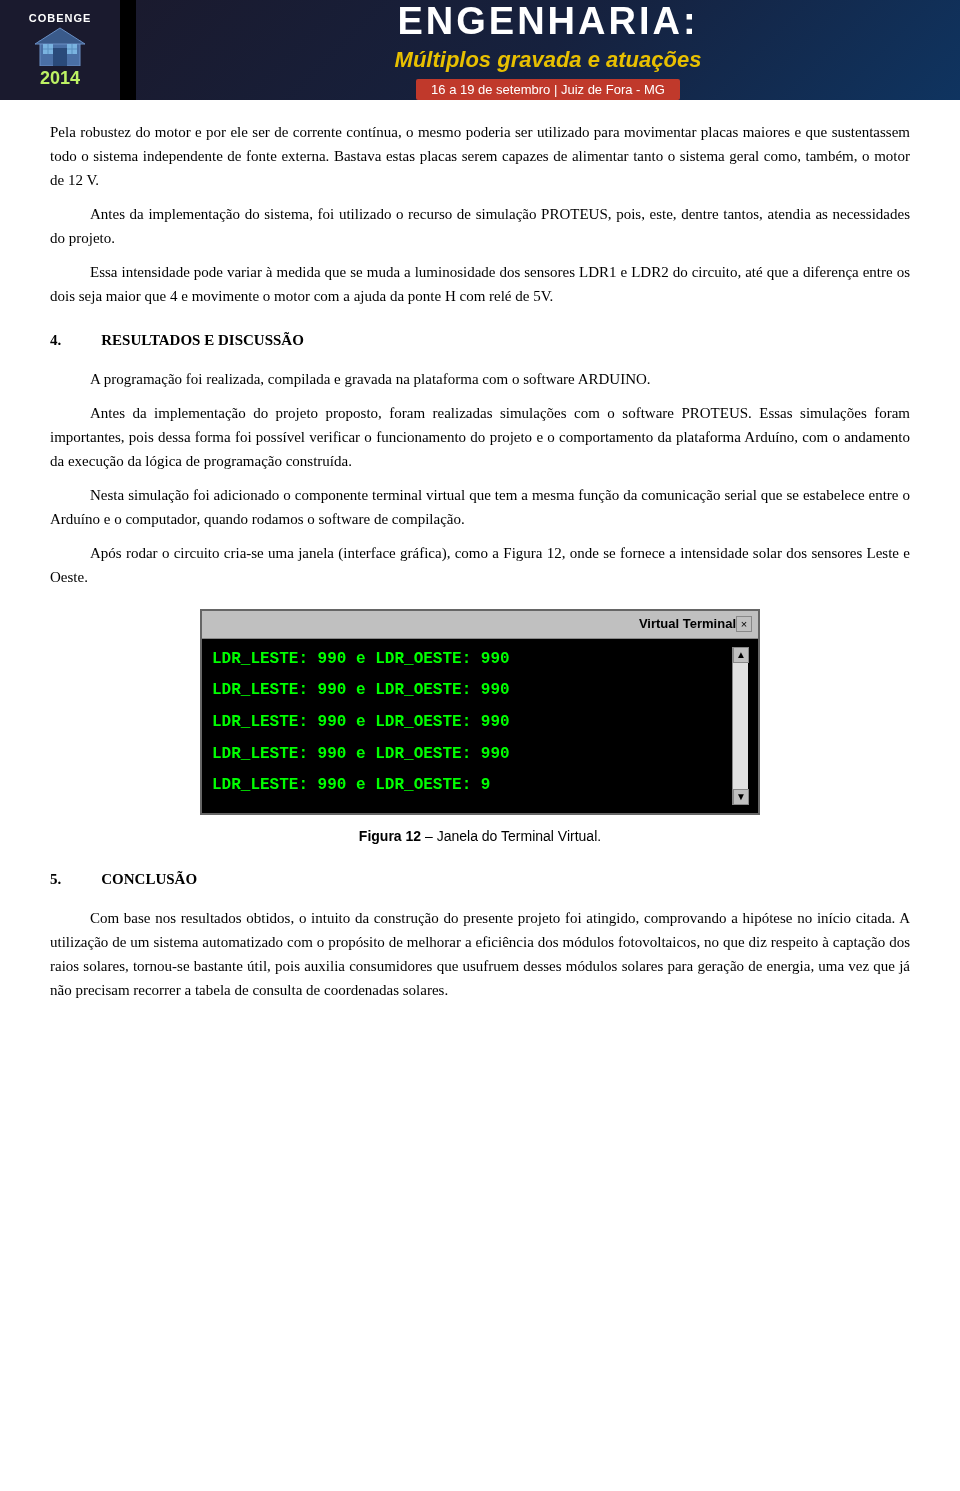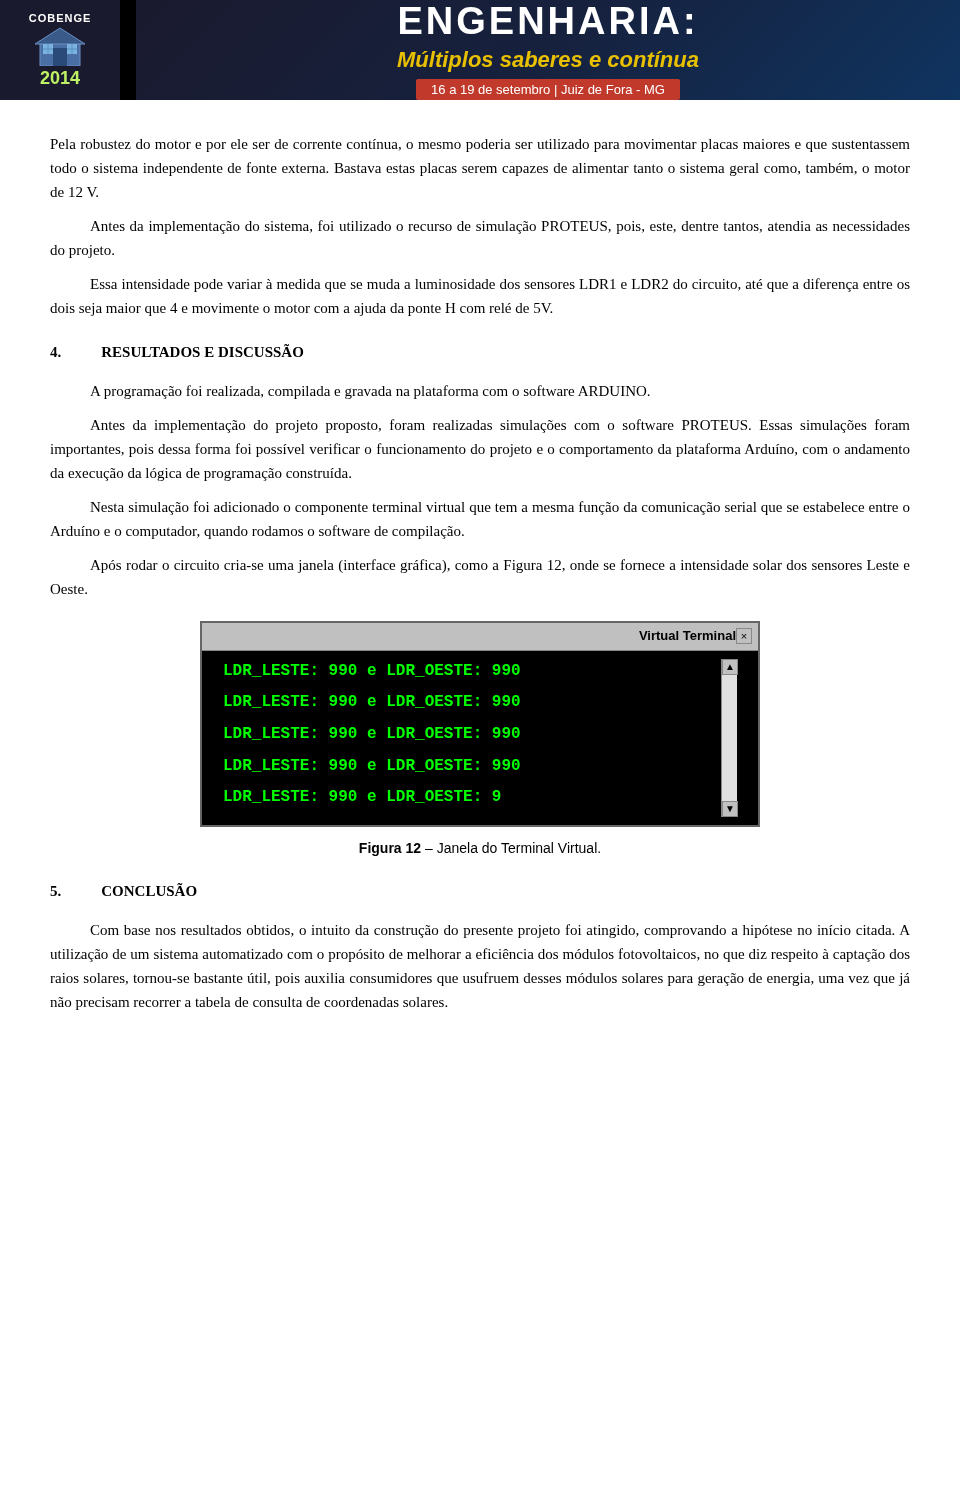--- a/index.html
+++ b/index.html
@@ -83,21 +83,20 @@
       padding: 3px 15px;
       margin-top: 6px;
       border-radius: 2px;
     }
 
     
     .content {
       padding: 20px 50px;
       line-height: 1.6;
       text-align: justify;
-      margin-top: 12px;
     }
 
     .paragraph {
       margin-bottom: 10px;
       text-indent: 0;
     }
 
     .paragraph-indent {
       margin-bottom: 10px;
       text-indent: 40px;
@@ -147,21 +146,21 @@
       border: 1px solid #888;
       font-size: 11px;
       display: flex;
       align-items: center;
       justify-content: center;
       font-family: Arial, sans-serif;
       cursor: pointer;
     }
     .terminal-body {
       background: #000000;
-      padding: 8px 21px;
+      padding: 8px 10px;
       display: flex;
     }
     .terminal-content {
       flex: 1;
     }
     .terminal-line {
       font-family: "Courier New", Courier, monospace;
       font-size: 16px;
       font-weight: bold;
       color: #00ff00;
@@ -225,21 +224,21 @@
       <rect x="32" y="18" width="10" height="10" fill="#7ab3e0"></rect>
       <line x1="13" y1="18" x2="13" y2="28" stroke="#5a90c0" stroke-width="1"></line>
       <line x1="8" y1="23" x2="18" y2="23" stroke="#5a90c0" stroke-width="1"></line>
       <line x1="37" y1="18" x2="37" y2="28" stroke="#5a90c0" stroke-width="1"></line>
       <line x1="32" y1="23" x2="42" y2="23" stroke="#5a90c0" stroke-width="1"></line>
     </svg>
     <span class="logo-year">2014</span>
   </div>
   <div class="header-main">
     <span class="header-title-eng">ENGENHARIA:</span>
-    <span class="header-subtitle">Múltiplos saberes e contínua</span>
+    <span class="header-subtitle">Múltiplos gravada e atuações</span>
     <span class="header-date-bar">16 a 19 de setembro  |  Juiz de Fora - MG</span>
   </div>
 </div>
 
 <div class="content">
 
   <p class="paragraph">Pela robustez do motor e por ele ser de corrente contínua, o mesmo poderia ser utilizado para movimentar placas maiores e que sustentassem todo o sistema independente de fonte externa. Bastava estas placas serem capazes de alimentar tanto o sistema geral como, também, o motor de 12 V.</p>
 
   <p class="paragraph-indent">Antes da implementação do sistema, foi utilizado o recurso de simulação PROTEUS, pois, este, dentre tantos, atendia as necessidades do projeto.</p>
 

